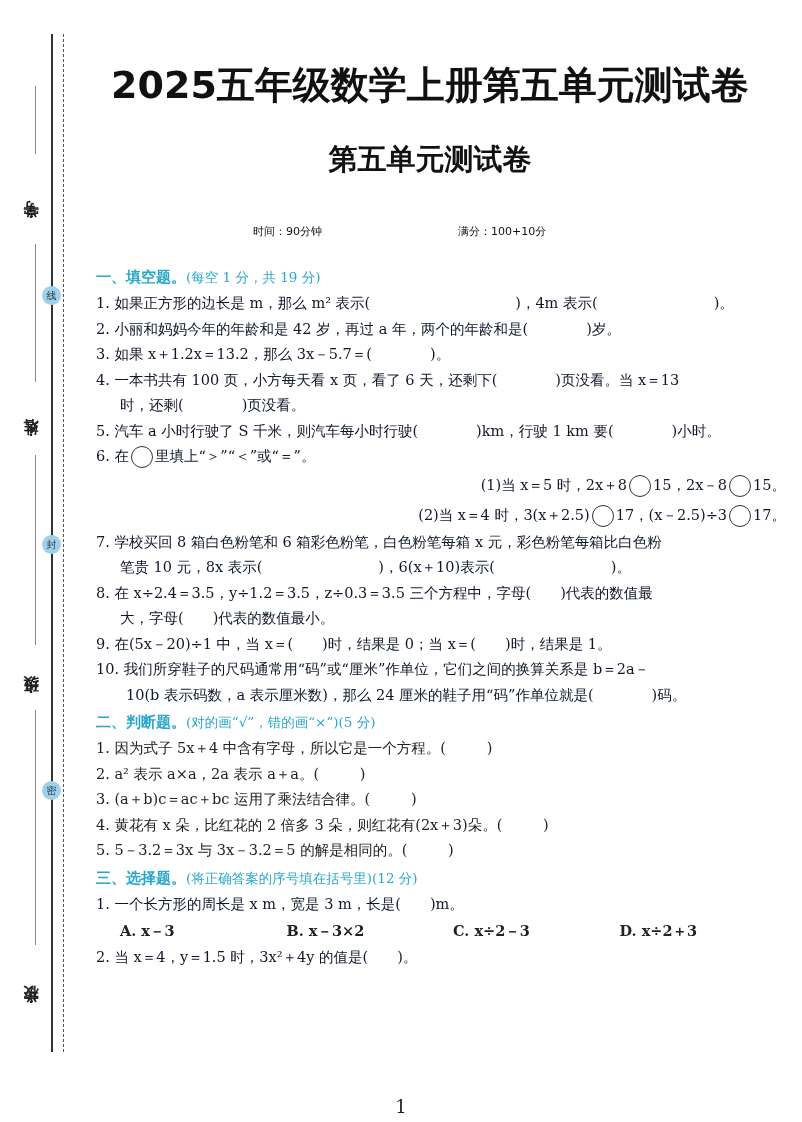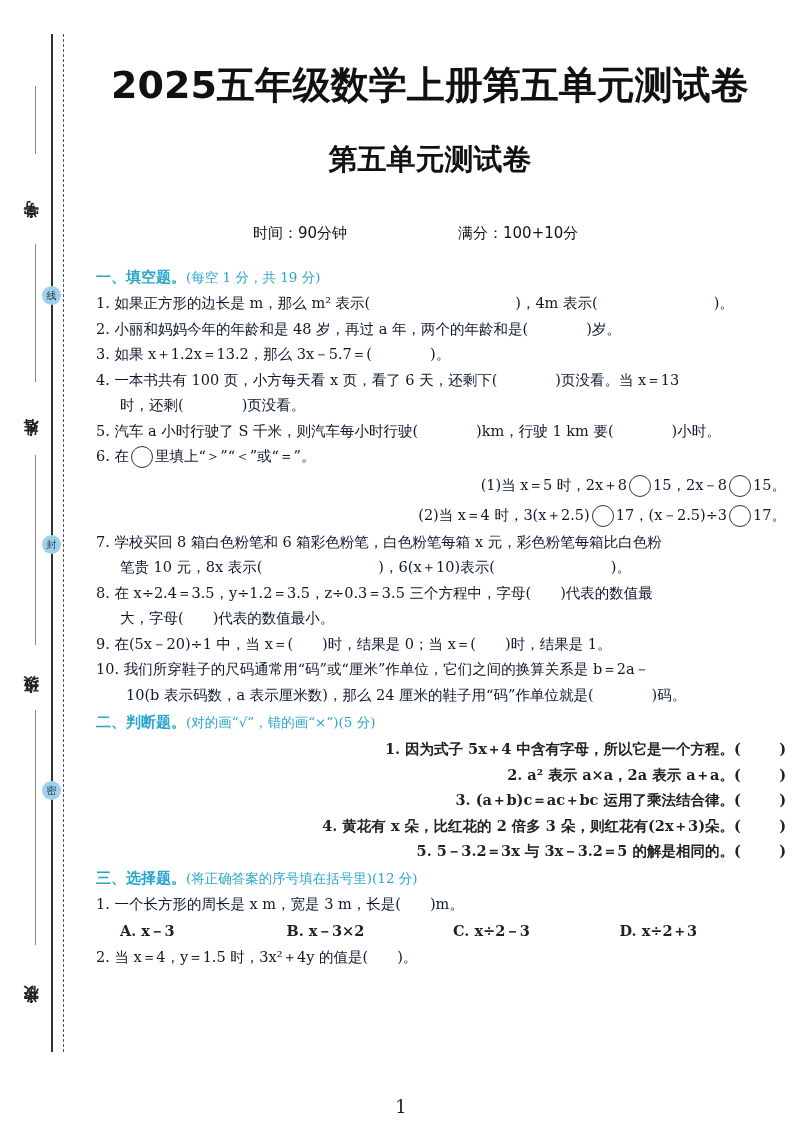--- a/index.html
+++ b/index.html
@@ -10,29 +10,29 @@
   .margin-line { position:absolute; left:35px; width:1px; background:#888; }
   .margin-label { position:absolute; left:22px; width:26px; font-size:15px; font-weight:bold;
                   writing-mode:vertical-rl; transform:rotate(180deg); font-family:"DejaVu Sans", sans-serif; color:#222; letter-spacing:2px; }
   .seal { position:absolute; left:42px; width:19px; height:19px; border-radius:50%; background:#9fd2ea;
           font-size:10px; line-height:19px; text-align:center; color:#234; font-family:"DejaVu Sans", sans-serif; }
 
   .title { position:absolute; left:0; top:60px; width:860px; text-align:center; font-size:38px; font-weight:bold;
            font-family:"DejaVu Sans", sans-serif; color:#111; letter-spacing:0px; }
   .subtitle { position:absolute; left:0; top:140px; width:860px; text-align:center; font-size:29px; font-weight:bold;
               font-family:"DejaVu Sans", sans-serif; color:#111; }
-  .meta { position:absolute; top:224px; font-size:15px; font-family:"DejaVu Sans", sans-serif; color:#111; }
+  .meta { position:absolute; top:224px; font-size:11px; font-family:"DejaVu Sans", sans-serif; color:#111; }
 
   .content { position:absolute; left:96px; top:265px; width:690px; font-size:14.5px; line-height:25px; }
   .sec-title { color:#2aa6cc; font-weight:bold; font-family:"DejaVu Sans", sans-serif; font-size:15px; height:26px; }
   .sec-title .note { font-weight:normal; font-size:13.5px; font-family:"DejaVu Serif", serif;margin-top:40px; }
   .q { height:25.5px; white-space:nowrap; color:#0f172a; }
   .q.indent { padding-left:24px; }
   .q.sub { padding-left:24px; height:30px; line-height:30px;text-align:right; }
-  .judge { display:flex; justify-content:flex-end; height:25.5px; white-space:nowrap;font-weight:bold; }
+  .judge { display:flex; justify-content:flex-start; height:25.5px; white-space:nowrap; }
   .judge .blank { width:52px; display:flex; justify-content:space-between; }
   .opts { display:flex; padding-left:24px; height:28px; line-height:28px;font-weight:bold; }
   .opts span { width:182px; }
   .circ { display:inline-block; width:22px; height:22px; border:1.5px solid #333; border-radius:50%;
           vertical-align:middle; margin:0 2px; box-sizing:border-box; }
   .page-num { position:absolute; left:0; width:802px; top:1096px; text-align:center; font-size:18px; color:#222; }
 </style>
 </head>
 <body>
 
@@ -59,21 +59,21 @@
 <div class="subtitle">第五单元测试卷</div>
 <div class="meta" style="left:253px;">时间：90分钟</div>
 <div class="meta" style="left:458px;">满分：100+10分</div>
 
 <div class="content">
 
   <div class="sec-title">
     <span>一、填空题。</span><span class="note">(每空 1 分，共 19 分)</span>
   </div>
   <div class="q">1. 如果正方形的边长是 m，那么 m² 表示(　　　　　　　　　　)，4m 表示(　　　　　　　　)。</div>
-  <div class="q">2. 小丽和妈妈今年的年龄和是 48 岁，再过 a 年，两个的年龄和是(　　　　)岁。</div>
+  <div class="q">2. 小丽和妈妈今年的年龄和是 42 岁，再过 a 年，两个的年龄和是(　　　　)岁。</div>
   <div class="q">3. 如果 x＋1.2x＝13.2，那么 3x－5.7＝(　　　　)。</div>
   <div class="q">4. 一本书共有 100 页，小方每天看 x 页，看了 6 天，还剩下(　　　　)页没看。当 x＝13</div>
   <div class="q indent">时，还剩(　　　　)页没看。</div>
   <div class="q">5. 汽车 a 小时行驶了 S 千米，则汽车每小时行驶(　　　　)km，行驶 1 km 要(　　　　)小时。</div>
   <div class="q">
     <span>6. 在</span><span class="circ"></span><span>里填上“＞”“＜”或“＝”。</span>
   </div>
   <div class="q sub">
     <span>(1)当 x＝5 时，2x＋8</span><span class="circ"></span><span>15，2x－8</span><span class="circ"></span><span>15。</span>
   </div>

